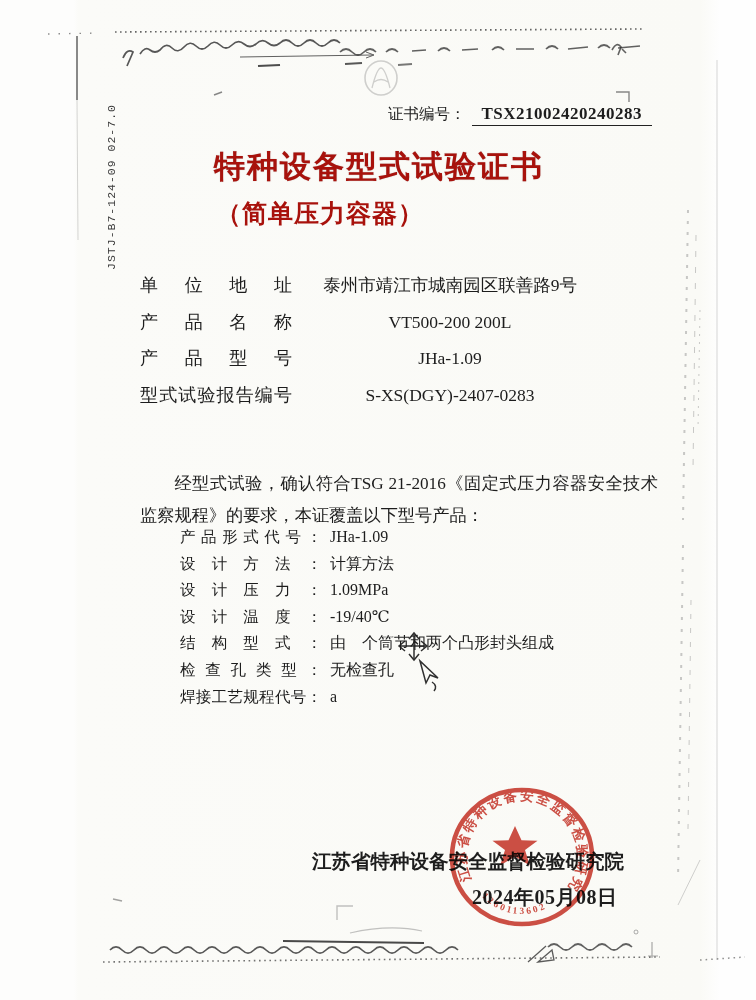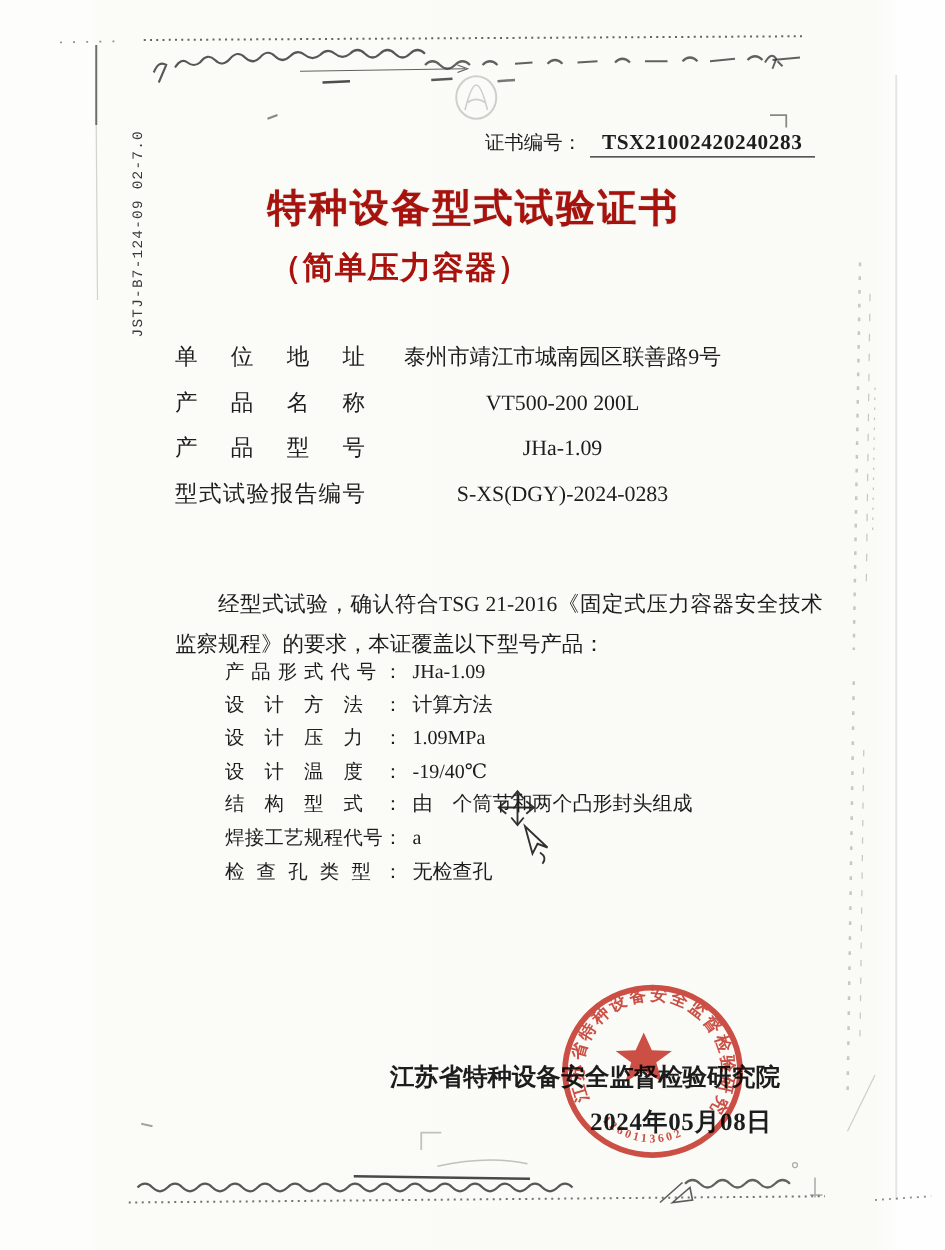--- a/index.html
+++ b/index.html
@@ -159,21 +159,21 @@
     <div class="frow">
       <span class="flabel">产品名称</span>
       <span class="fvalue">VT500-200 200L</span>
     </div>
     <div class="frow">
       <span class="flabel">产品型号</span>
       <span class="fvalue">JHa-1.09</span>
     </div>
     <div class="frow">
       <span class="flabel">型式试验报告编号</span>
-      <span class="fvalue">S-XS(DGY)-2024-0283</span>
+      <span class="fvalue">S-XS(DGY)-2407-0283</span>
     </div>
   </div>
 
   <div class="abs statement">经型式试验，确认符合TSG 21-2016《固定式压力容器安全技术监察规程》的要求，本证覆盖以下型号产品：</div>
 
   <div class="abs specs">
     <div class="srow">
       <span class="slabel">产品形式代号：</span>
       <span class="svalue">JHa-1.09</span>
     </div>
@@ -187,26 +187,26 @@
     </div>
     <div class="srow">
       <span class="slabel">设计温度：</span>
       <span class="svalue">-19/40℃</span>
     </div>
     <div class="srow">
       <span class="slabel">结构型式：</span>
       <span class="svalue">由　个筒节和两个凸形封头组成</span>
     </div>
     <div class="srow">
+      <span class="slabel">检查孔类型：</span>
+      <span class="svalue">无检查孔</span>
+    </div>
+    <div class="srow">
       <span class="slabel">焊接工艺规程代号：</span>
       <span class="svalue">a</span>
-    </div>
-    <div class="srow">
-      <span class="slabel">检查孔类型：</span>
-      <span class="svalue">无检查孔</span>
     </div>
   </div>
 
   <div class="abs issuer">江苏省特种设备安全监督检验研究院</div>
   <div class="abs issue-date">2024年05月08日</div>
 
   <svg class="stamp abs" style="left:0;top:0;" width="756" height="1000" viewBox="0 0 756 1000" opacity="0.82">
     <defs>
       <path id="sealTopArc" d="M 474 885 A 56 56 0 1 1 570 885"></path>
       <path id="sealBottomArc" d="M 478 892 A 55 55 0 0 0 566 892"></path>

